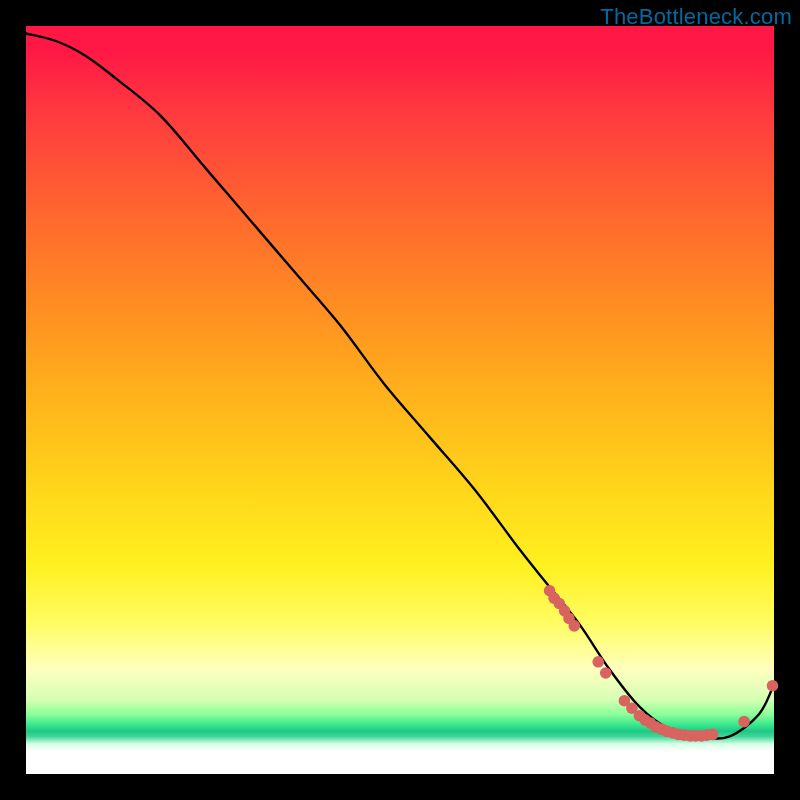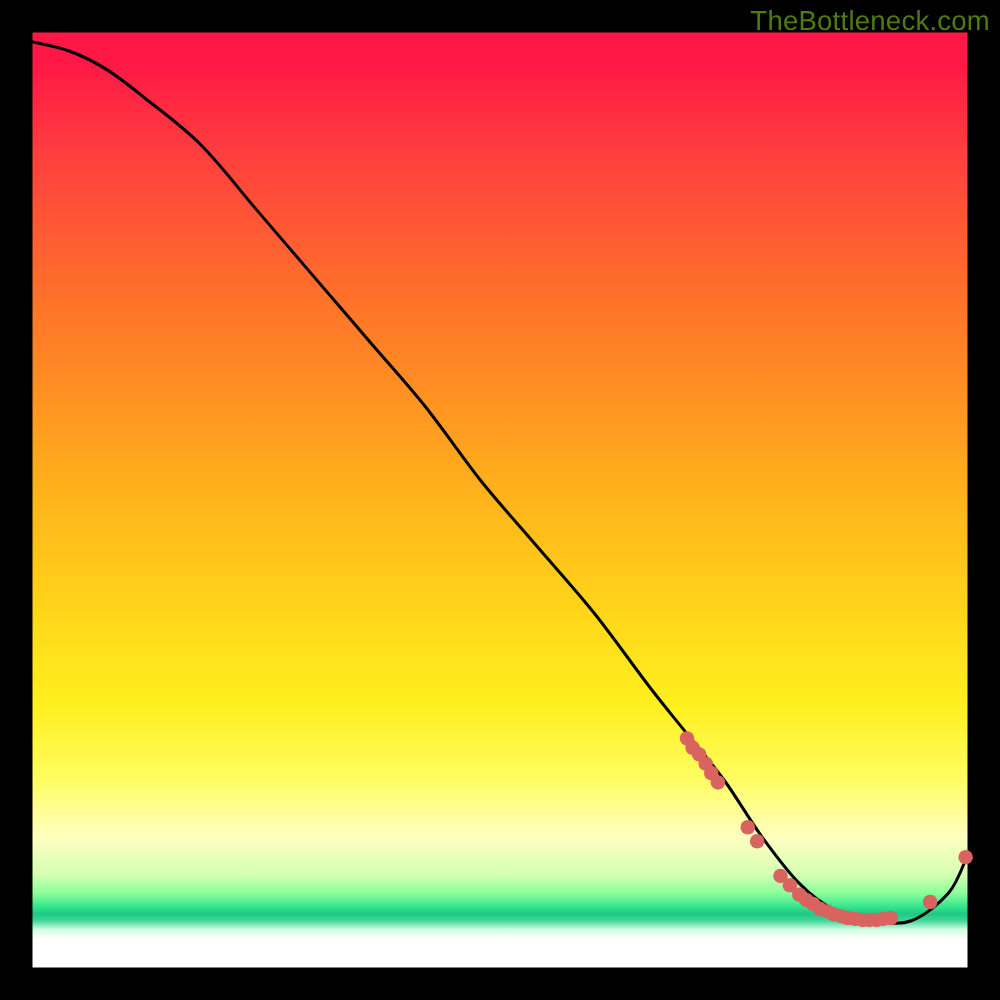--- a/index.html
+++ b/index.html
@@ -43,21 +43,21 @@
       #43d69a 95%,
       #d8ffe6 96%,
       #ffffff 97%,
       #ffffff 100%
     );
   }
   .watermark {
     position: absolute;
     top: 4px;
     right: 8px;
-    color: #4d7c0f;
+    color: #0369a1;
     font-size: 22px;
     letter-spacing: 0.2px;
     user-select: none;
   }
   svg.curve {
     position: absolute;
     left: 0;
     top: 0;
     width: 748px;
     height: 748px;

